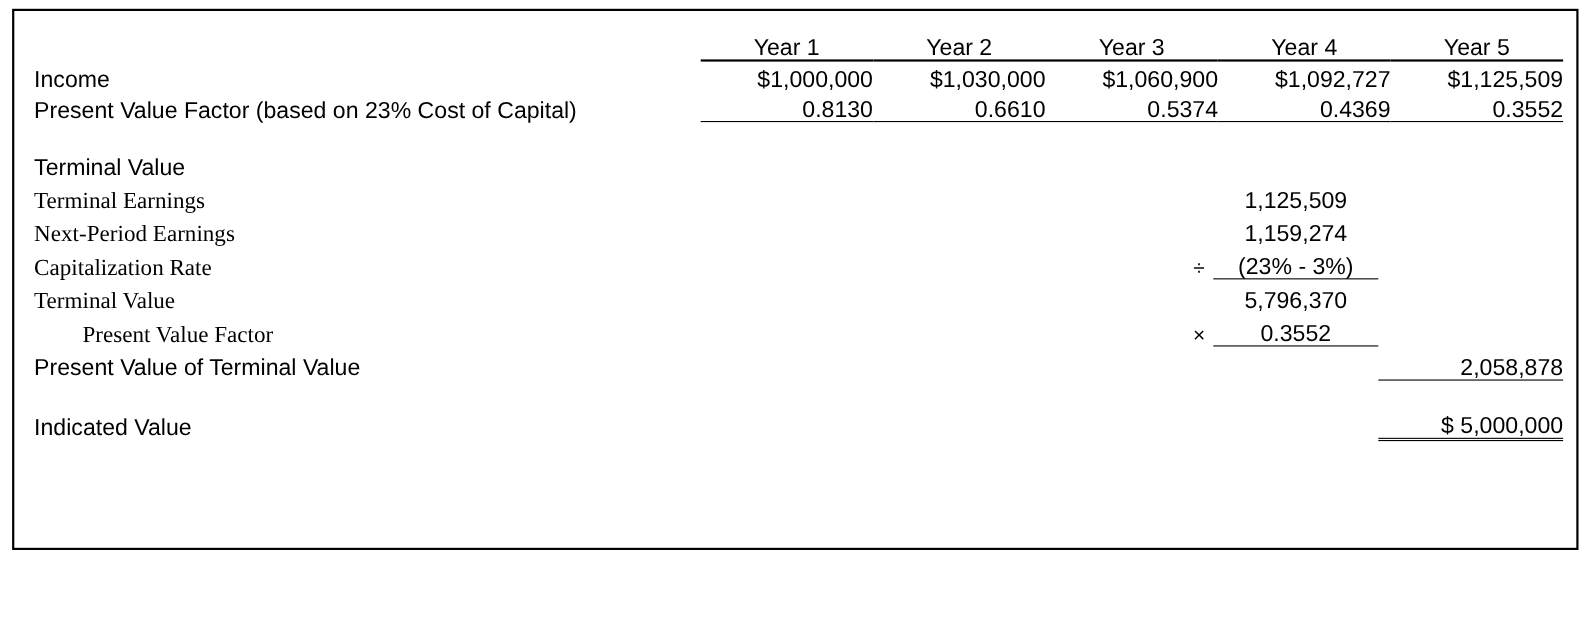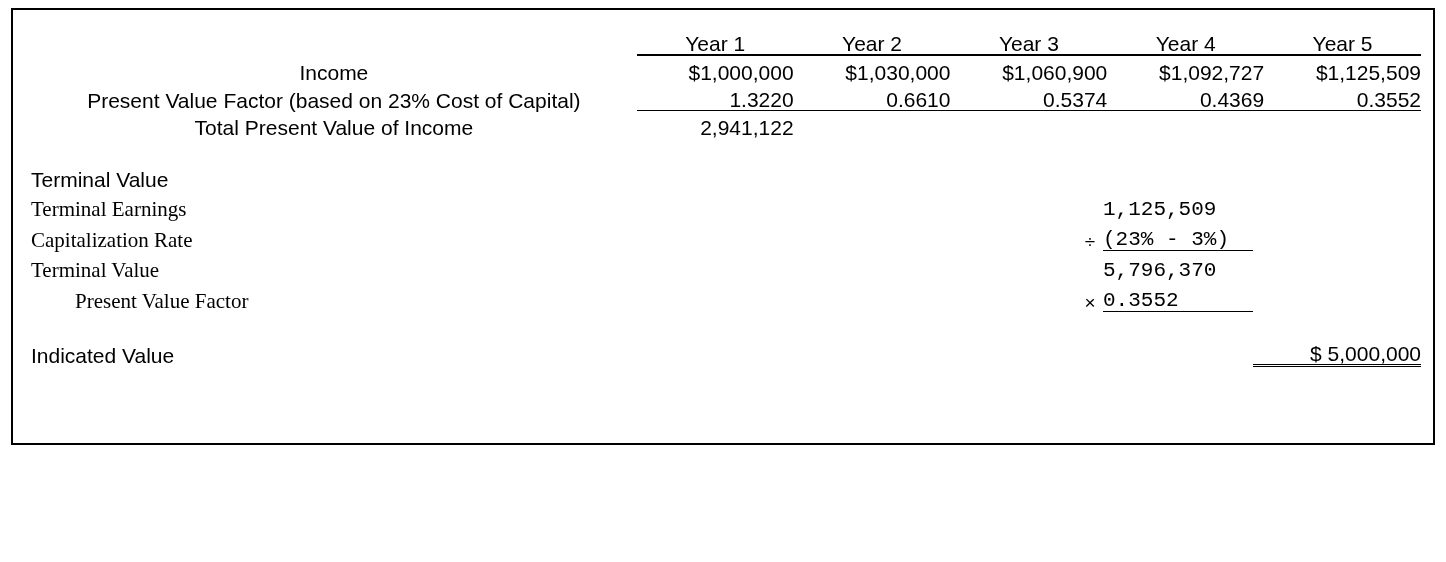--- a/index.html
+++ b/index.html
@@ -16,21 +16,21 @@
     width: 1446px;
     height: 562px;
     box-sizing: border-box;
     background: #ffffff;
   }
   .frame {
     position: absolute;
     left: 11px;
     top: 8px;
     width: 1424px;
-    height: 437px;
+    height: 492px;
     border: 2px solid #000000;
     box-sizing: border-box;
     padding-left: 40px;
   }
   .inner {
     position: absolute;
     left: 18px;
     top: 14px;
     width: 1390px;
   }
@@ -43,21 +43,21 @@
   table.t td, table.t th {
     padding: 0;
     vertical-align: bottom;
     white-space: nowrap;
     font-weight: normal;
   }
 
   
   .top { width: 1390px; }
   .lbl {
-    text-align: center;
+    text-align: left;
     padding: 2px 0 2px 0;
     height: 27px;
   }
   .num {
     text-align: right;
     padding: 2px 6px 2px 0;
     height: 27px;
     width: 168px;
     margin-top: 44px;
   }
@@ -80,25 +80,24 @@
   }
   .indent1 { padding-left: 14px; }
   .indent2 { padding-left: 30px; font-family: Liberation Serif, serif; }
   .op {
     width: 26px;
     text-align: center;
     font-size: 19px;
     padding-bottom: 2px;
   }
   .bnum {
-    text-align: left;
+    text-align: center;
     width: 150px;
     padding: 1px 8px 1px 0;
     height: 30px;
-    font-family: Liberation Mono, monospace;
   }
   .bnum2 {
     text-align: right;
     width: 168px;
     padding: 1px 6px 1px 0;
     height: 30px;
   }
   .gap-row td { height: 22px; }
   .dbl-ul {
     border-bottom: 3px double #000;
@@ -126,36 +125,28 @@
           <td class="lbl">Income</td>
           <td class="num">$1,000,000</td>
           <td class="num">$1,030,000</td>
           <td class="num">$1,060,900</td>
           <td class="num">$1,092,727</td>
           <td class="num">$1,125,509</td>
         </tr>
 
         <tr>
           <td class="lbl">Present Value Factor (based on 23% Cost of Capital)</td>
-          <td class="num ul">1.3220</td>
+          <td class="num ul">0.8130</td>
           <td class="num ul">0.6610</td>
           <td class="num ul">0.5374</td>
           <td class="num ul">0.4369</td>
           <td class="num ul">0.3552</td>
         </tr>
 
 
-        <tr>
-          <td class="lbl">Total Present Value of Income</td>
-          <td class="num">2,941,122</td>
-          <td class="num"></td>
-          <td class="num"></td>
-          <td class="num"></td>
-          <td class="num"></td>
-        </tr>
       </tbody>
         </table>
 
       <table class="t bot">
         <tbody>
             <tr class="gap-row">
           <td colspan="4"></td>
         </tr>
 
         <tr>
@@ -166,20 +157,26 @@
         </tr>
 
         <tr>
           <td class="blabel indent2">Terminal Earnings</td>
           <td class="op"></td>
           <td class="bnum">1,125,509</td>
           <td class="bnum2"></td>
         </tr>
 
 
+        <tr>
+          <td class="blabel indent2">Next-Period Earnings</td>
+          <td class="op"></td>
+          <td class="bnum">1,159,274</td>
+          <td class="bnum2"></td>
+        </tr>
 
         <tr>
           <td class="blabel indent2">Capitalization Rate</td>
           <td class="op">÷</td>
           <td class="bnum ul">(23% - 3%)</td>
           <td class="bnum2"></td>
         </tr>
 
         <tr>
           <td class="blabel indent2">Terminal Value</td>
@@ -188,20 +185,26 @@
           <td class="bnum2"></td>
         </tr>
 
         <tr>
           <td class="blabel indent2" style="padding-left:44px;">Present Value Factor</td>
           <td class="op">×</td>
           <td class="bnum ul">0.3552</td>
           <td class="bnum2"></td>
         </tr>
 
+        <tr>
+          <td class="blabel">Present Value of Terminal Value</td>
+          <td class="op"></td>
+          <td class="bnum"></td>
+          <td class="bnum2 ul">2,058,878</td>
+        </tr>
 
         <tr class="gap-row">
           <td colspan="4"></td>
         </tr>
 
         <tr>
           <td class="blabel">Indicated Value</td>
           <td class="op"></td>
           <td class="bnum"></td>
           <td class="bnum2 dbl-ul">$ 5,000,000</td>

